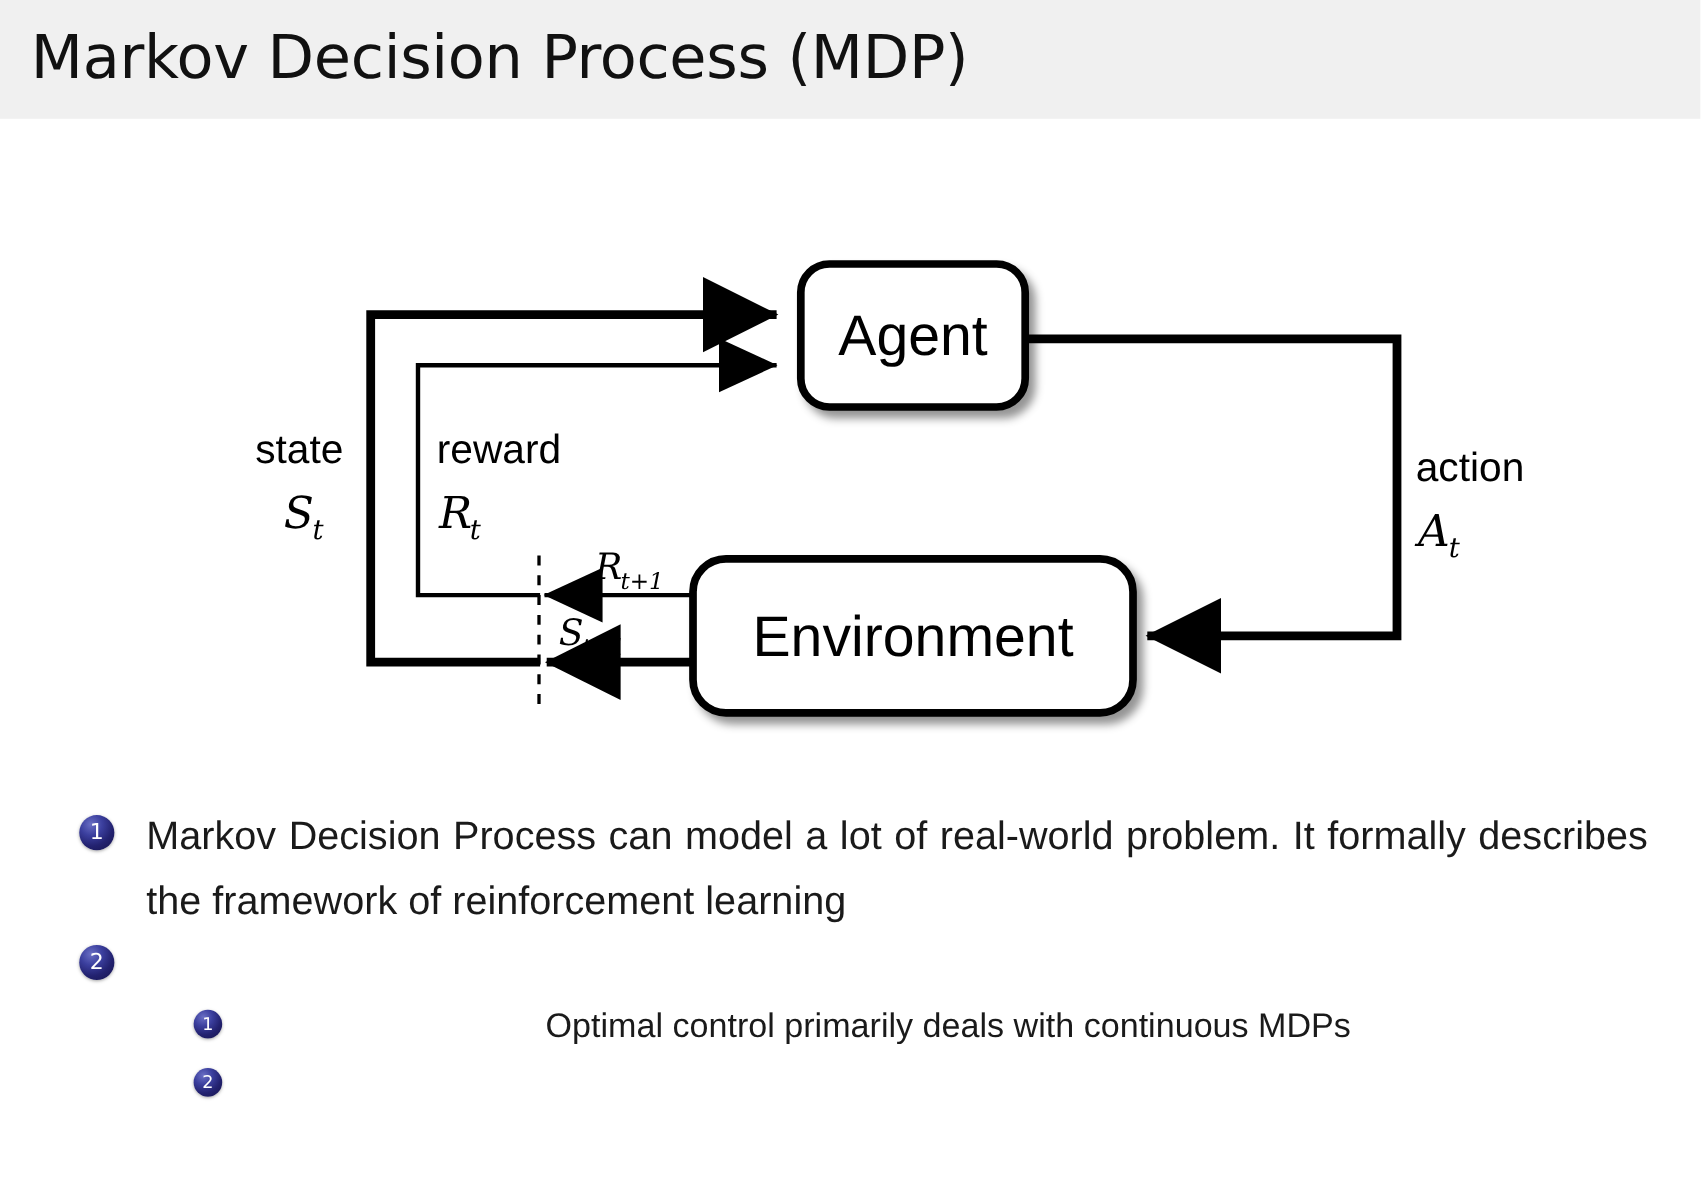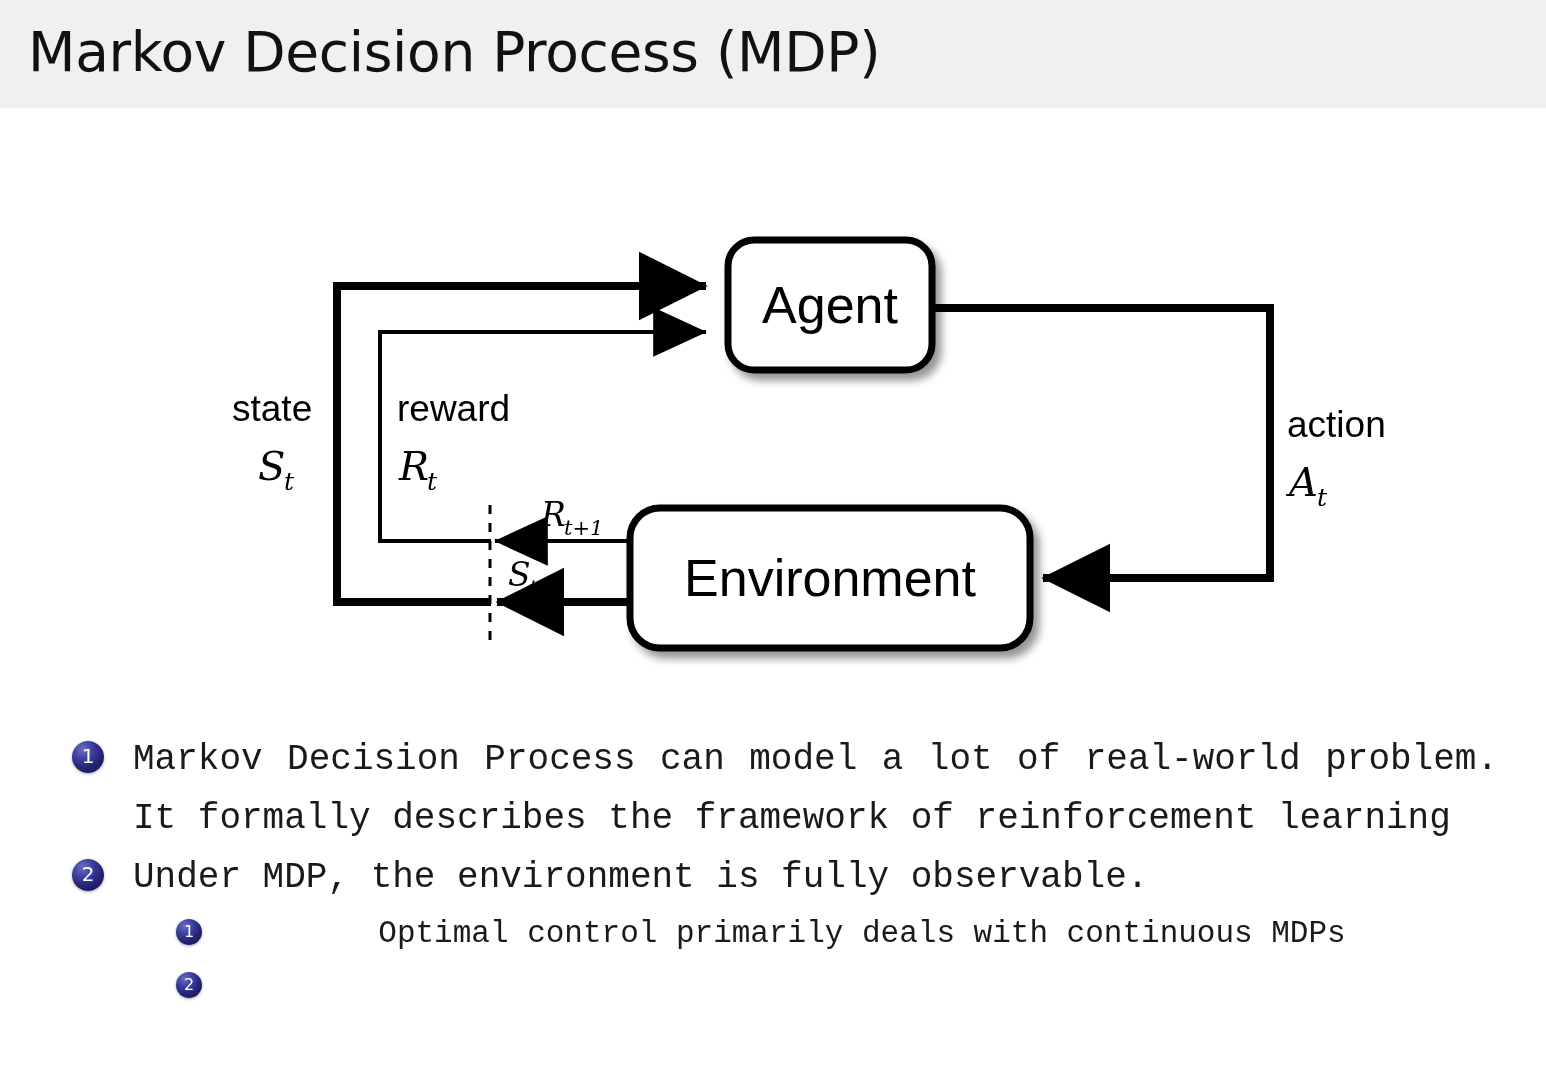--- a/index.html
+++ b/index.html
@@ -104,21 +104,21 @@
     padding-left: 133px;
     padding-right: 48px;
     min-height: 58px;
   }
   .lvl2 {
     padding-left: 226px;
     padding-right: 48px;
     min-height: 52px;
   }
   .bullet-text {
-    font-family: Liberation Mono, monospace;
+    font-family: Liberation Sans, sans-serif;
     color: #1a1a1a;
     display: block;
   }
   .lvl1 .bullet-text {
     font-size: 36px;
     line-height: 59px;
     text-align: justify;
     text-justify: inter-word;
   }
   .lvl1.last-par .bullet-text {
@@ -223,21 +223,20 @@
 
 <div id="bullet-list">
 
   <div class="bullet-row lvl1">
     <span class="badge badge-1">1</span>
     <span class="bullet-text">Markov Decision Process can model a lot of real-world problem. It formally describes the framework of reinforcement learning</span>
   </div>
 
   <div class="bullet-row lvl1 last-par">
     <span class="badge badge-1">2</span>
-    <span class="bullet-text">Under MDP, the environment is fully observable.</span>
   </div>
 
   <div class="bullet-row lvl2">
     <span class="badge badge-2">1</span>
     <span class="bullet-text">Optimal control primarily deals with continuous MDPs</span>
   </div>
 
   <div class="bullet-row lvl2">
     <span class="badge badge-2">2</span>
   </div>

